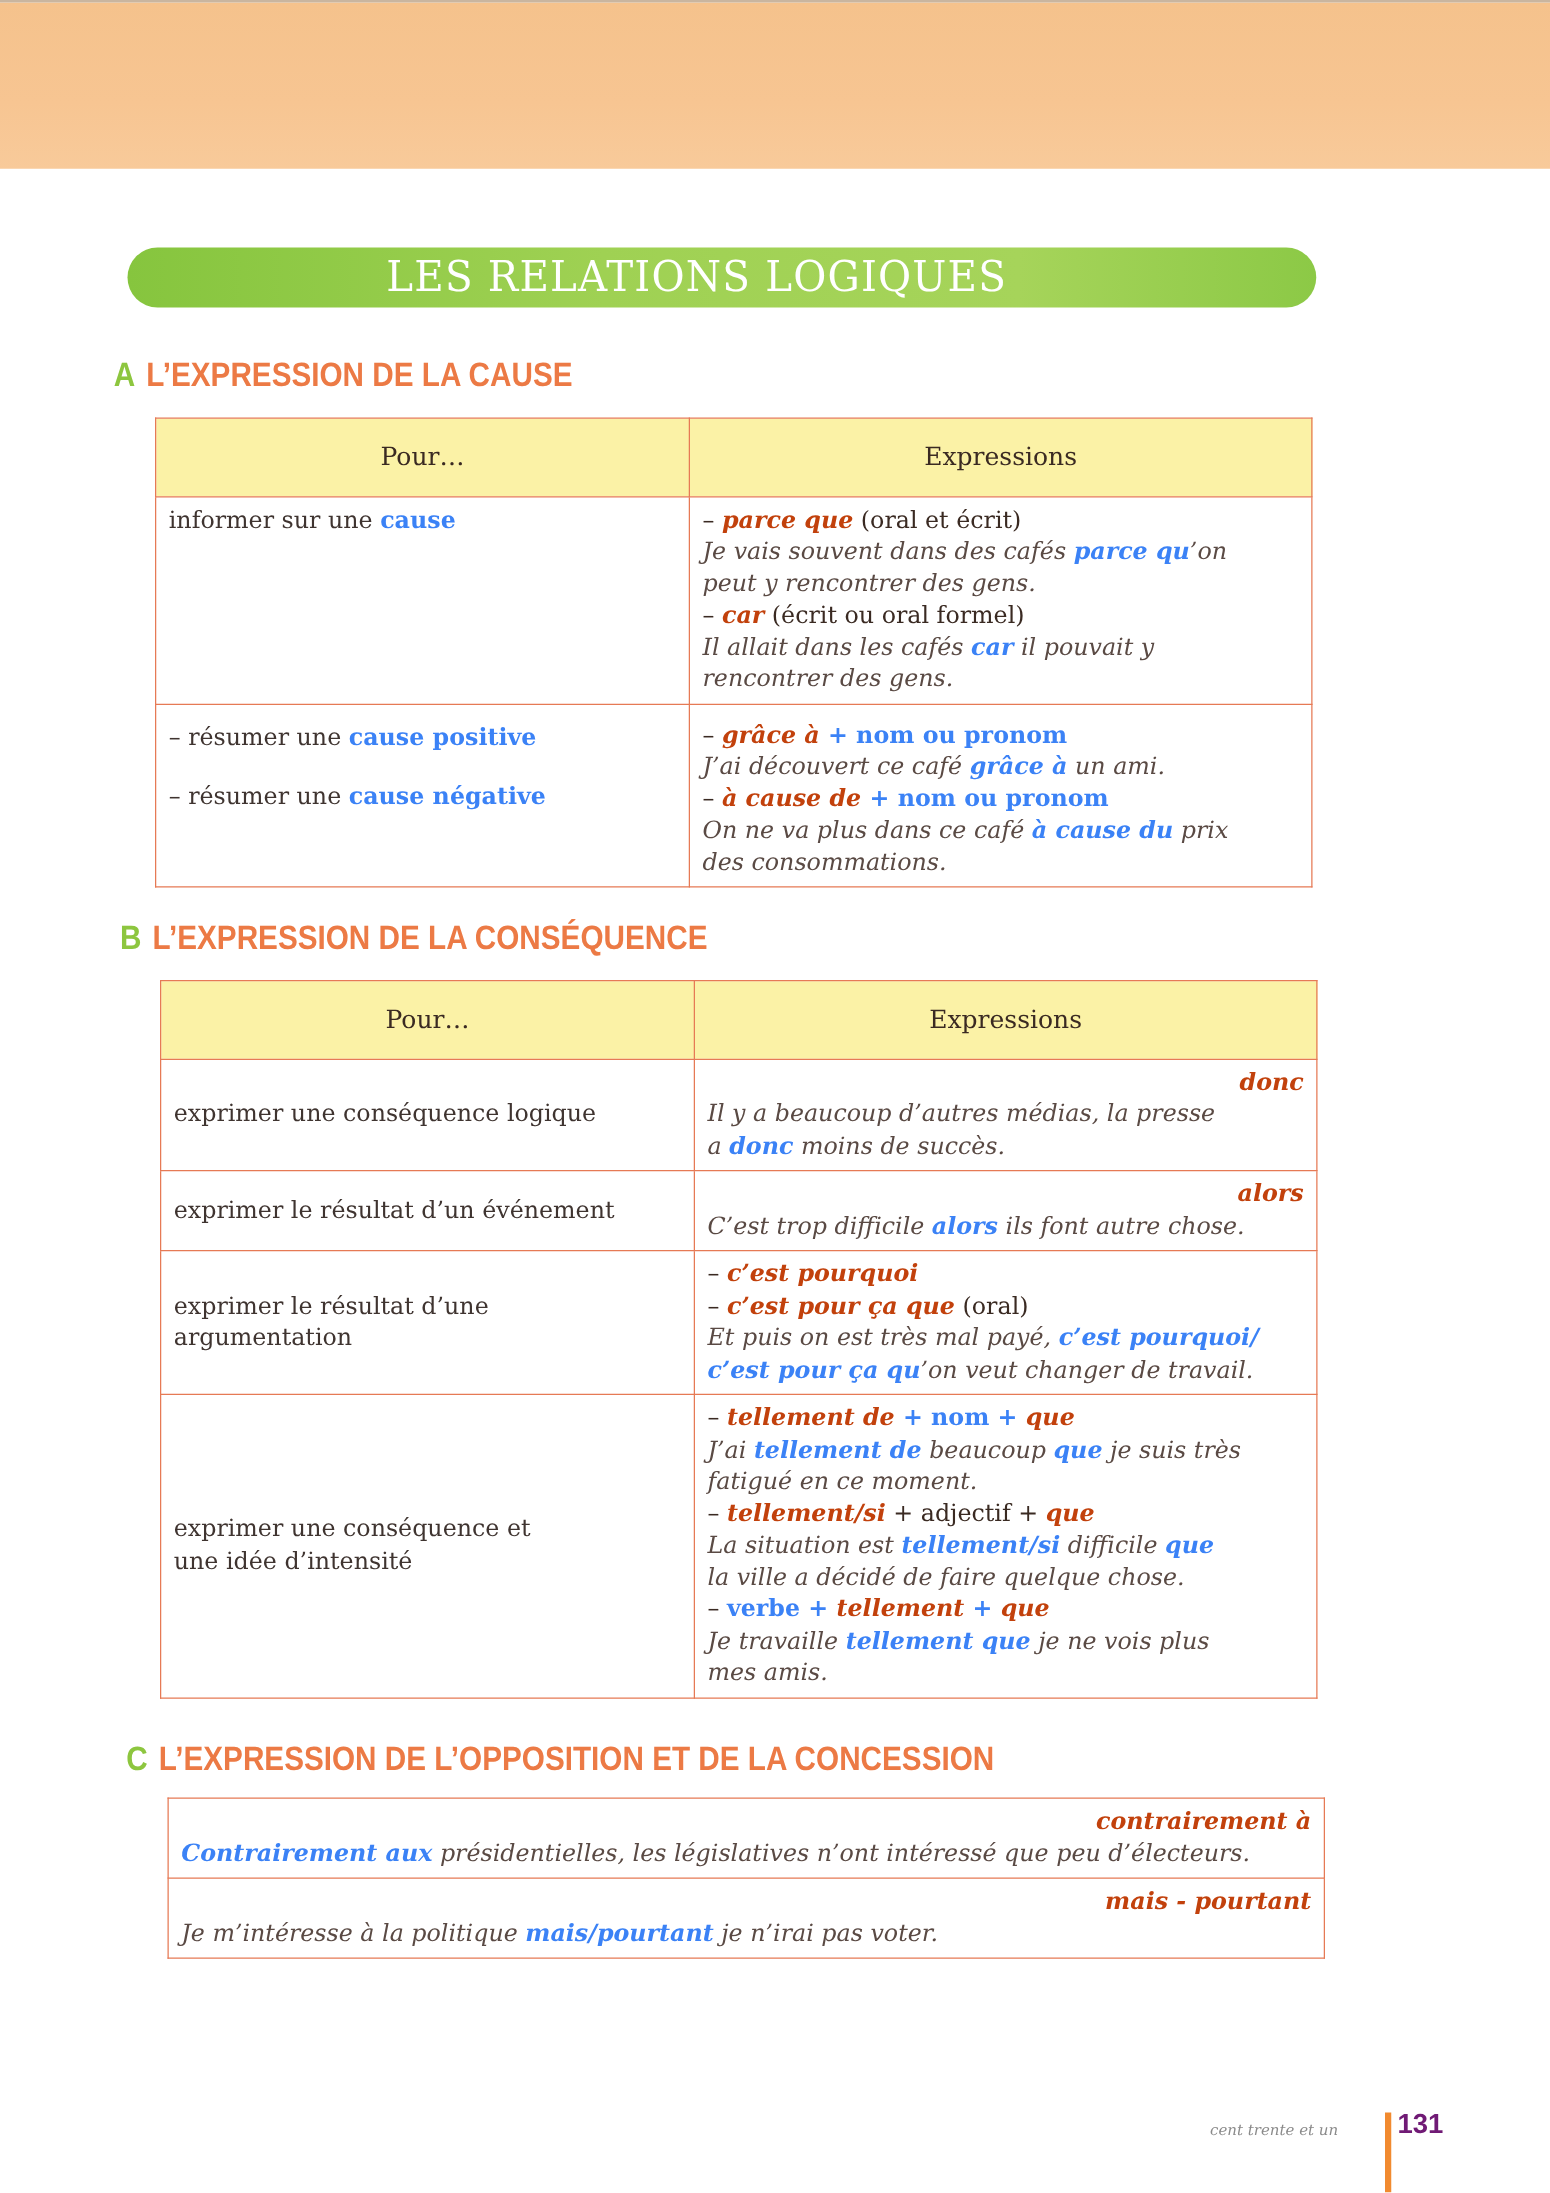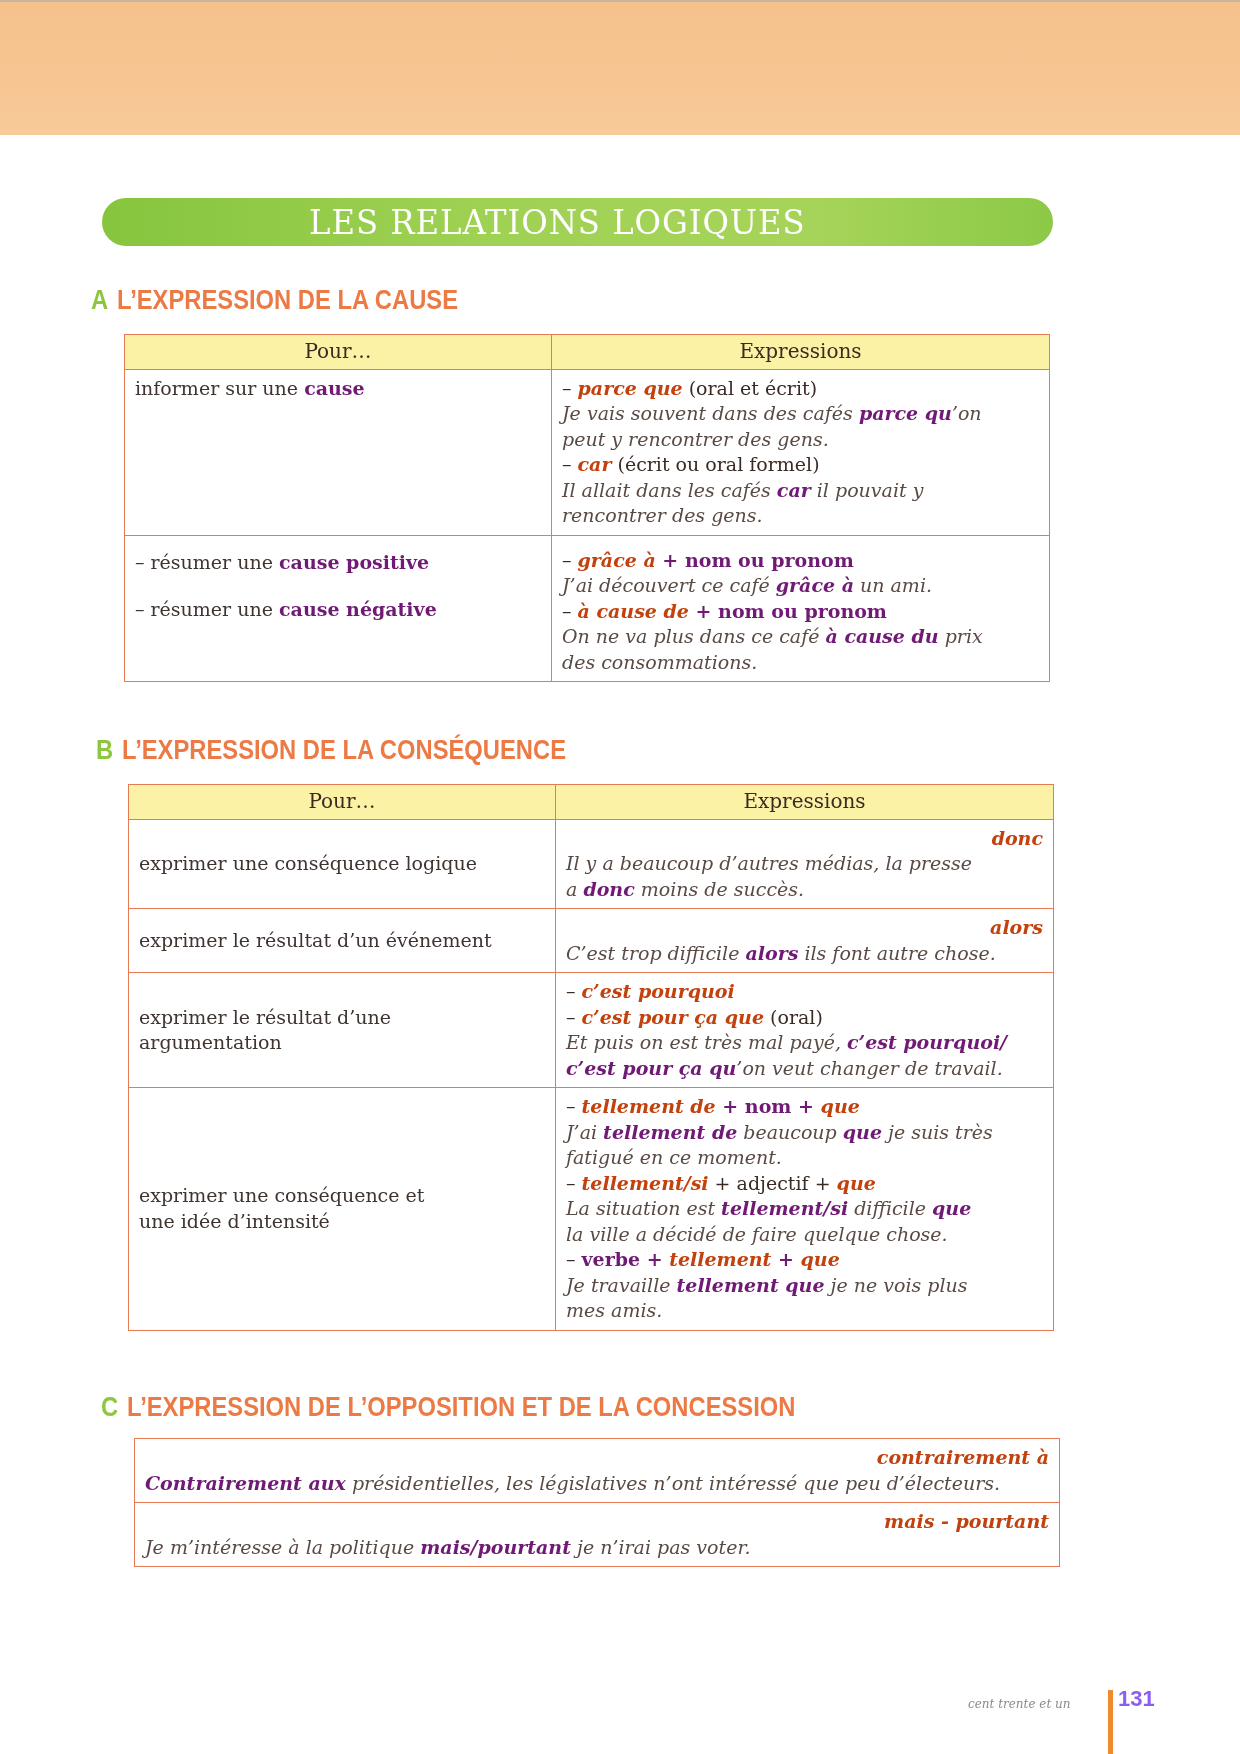--- a/index.html
+++ b/index.html
@@ -32,40 +32,40 @@
   .section-heading .letter { color: #8dc63f; margin-right: 10px; }
 
   table.grid {
     position: absolute; border-collapse: collapse; table-layout: fixed;
     font-size: 19px; line-height: 25.5px;
   }
   table.grid td, table.grid th {
     border: 1.5px solid #e67a55; vertical-align: top; padding: 6px 10px 6px 10px;
   }
   table.grid th {
-    background: #fbf2a6; font-weight: normal; padding: 4px 10px; font-size: 20px;
+    background: #fbf2a6; font-weight: normal; padding: 18px 10px; font-size: 20px;
   }
   td.left { color: #3f3430; }
   td.left.mid { vertical-align: middle; }
   .ex { font-style: italic; color: #5a4a44; }
-  .kw { font-weight: bold; color: #701a75; }
+  .kw { font-weight: bold; color: #3b82f6; }
   .kwi { font-weight: bold; font-style: italic; color: #c2410c; text-align: right; }
   .line { display: block; }
   .gap { display: block; height: 22px; }
 
   .footer-text {
     position: absolute; left: 968px; top: 1697px; font-style: italic; font-size: 12px;
     color: #8a8a8a; font-family: "DejaVu Serif", serif;
   }
   .footer-bar {
     position: absolute; left: 1108px; top: 1690px; width: 5px; height: 64px; background: #f18a2f;
   }
   .footer-num {
     position: absolute; left: 1118px; top: 1686px; font-family: "Liberation Sans", sans-serif;
-    font-weight: bold; font-size: 22px; color: #8b5cf6;
+    font-weight: bold; font-size: 22px; color: #701a75;
   }
 </style>
 </head>
 <body>
 
 <div class="top-band"></div>
 
 <div class="title-pill">
   <span>LES RELATIONS LOGIQUES</span>
 </div>

